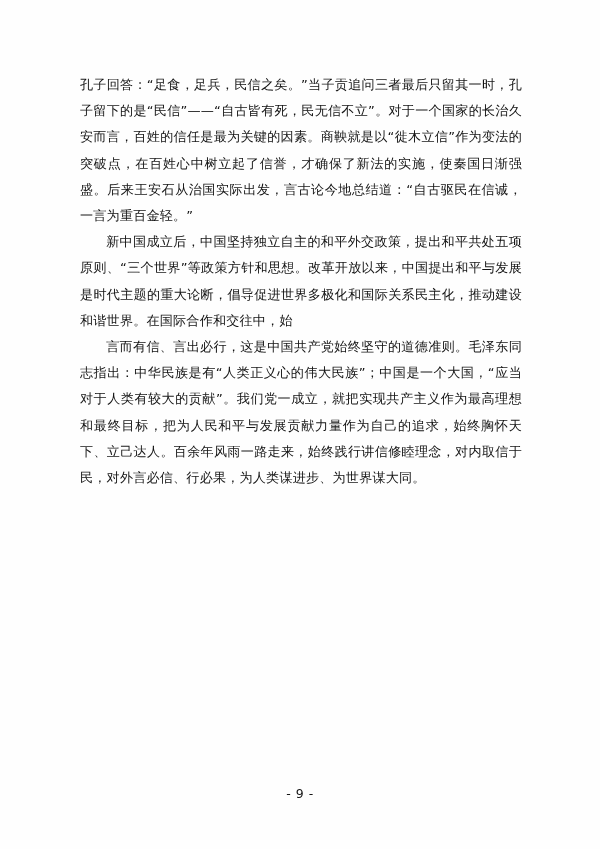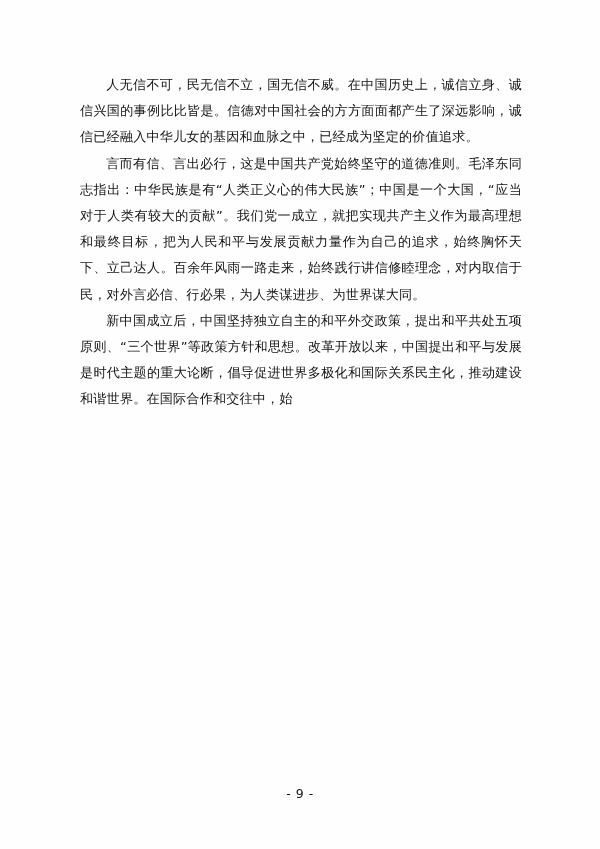--- a/index.html
+++ b/index.html
@@ -50,19 +50,19 @@
     font-size: 12.5px;
     color: #161616;
     letter-spacing: 0.5px;
   }
 </style>
 </head>
 <body>
 
 <div class="page">
   <div class="body-text">
-    <p class="para">人无信不可，民无信不立，国无信不威。在中国历史上，诚信立身、诚信兴国的事例比比皆是。信德对中国社会的方方面面都产生了深远影响，诚信已经融入中华儿女的基因和血脉之中，已经成为坚定的价值追求。</p>
+    <p class="para first">孔子回答：“足食，足兵，民信之矣。”当子贡追问三者最后只留其一时，孔子留下的是“民信”——“自古皆有死，民无信不立”。对于一个国家的长治久安而言，百姓的信任是最为关键的因素。商鞅就是以“徙木立信”作为变法的突破点，在百姓心中树立起了信誉，才确保了新法的实施，使秦国日渐强盛。后来王安石从治国实际出发，言古论今地总结道：“自古驱民在信诚，一言为重百金轻。”</p>
+    <p class="para">新中国成立后，中国坚持独立自主的和平外交政策，提出和平共处五项原则、“三个世界”等政策方针和思想。改革开放以来，中国提出和平与发展是时代主题的重大论断，倡导促进世界多极化和国际关系民主化，推动建设和谐世界。在国际合作和交往中，始</p>
     <p class="para">言而有信、言出必行，这是中国共产党始终坚守的道德准则。毛泽东同志指出：中华民族是有“人类正义心的伟大民族”；中国是一个大国，“应当对于人类有较大的贡献”。我们党一成立，就把实现共产主义作为最高理想和最终目标，把为人民和平与发展贡献力量作为自己的追求，始终胸怀天下、立己达人。百余年风雨一路走来，始终践行讲信修睦理念，对内取信于民，对外言必信、行必果，为人类谋进步、为世界谋大同。</p>
-    <p class="para">新中国成立后，中国坚持独立自主的和平外交政策，提出和平共处五项原则、“三个世界”等政策方针和思想。改革开放以来，中国提出和平与发展是时代主题的重大论断，倡导促进世界多极化和国际关系民主化，推动建设和谐世界。在国际合作和交往中，始</p>
   </div>
 </div>
 
 <div class="footer">- 9 -</div>
 
 </body></html>

